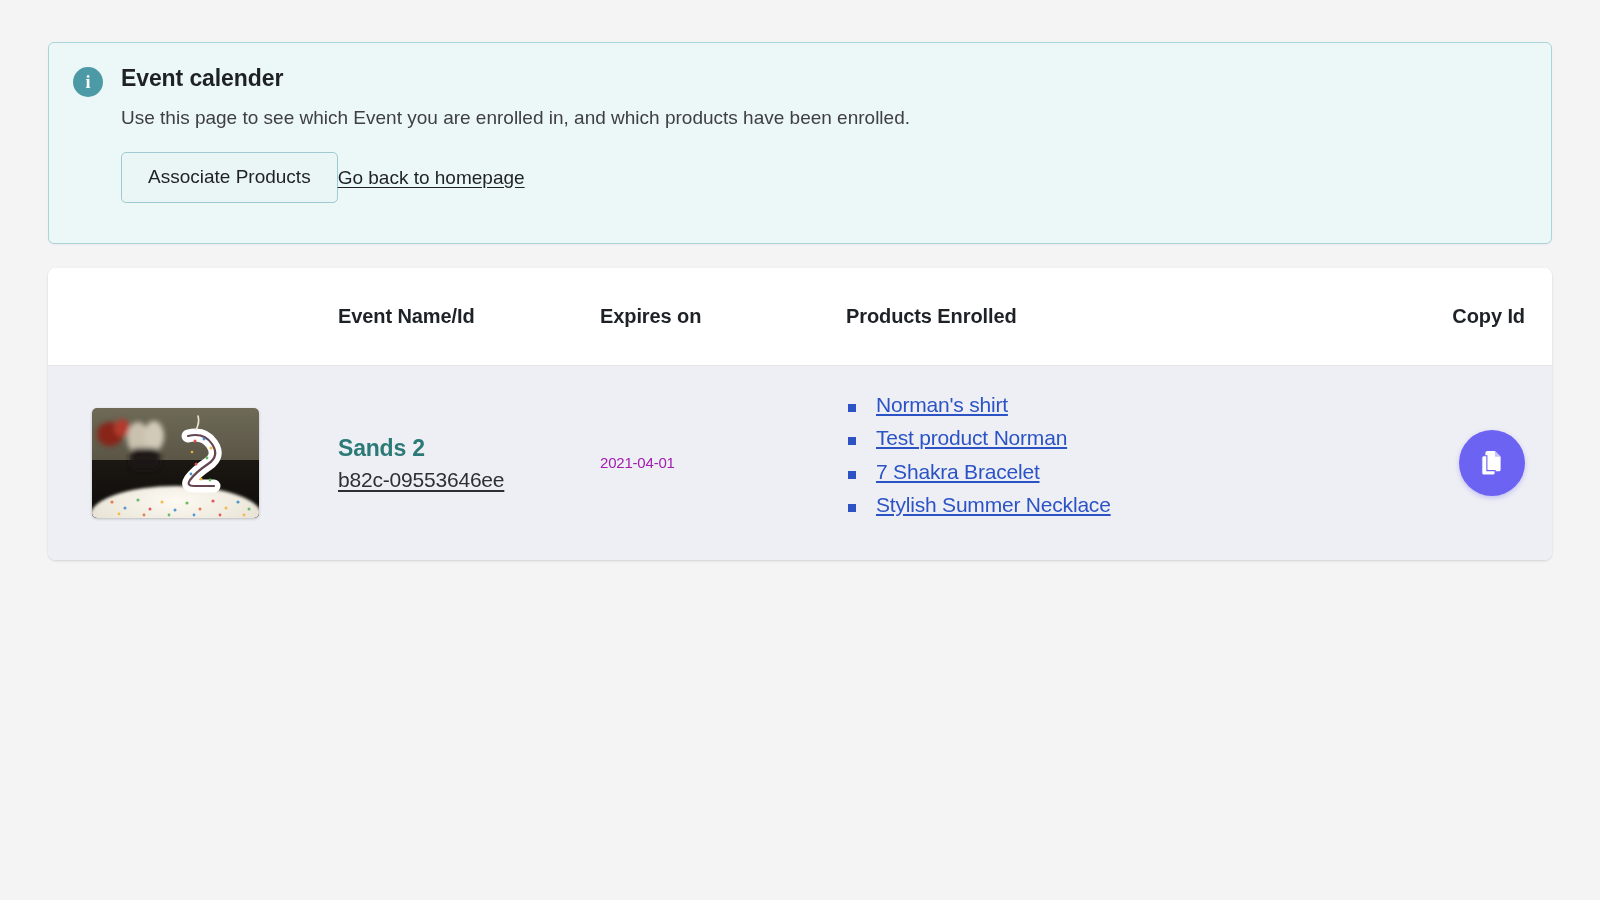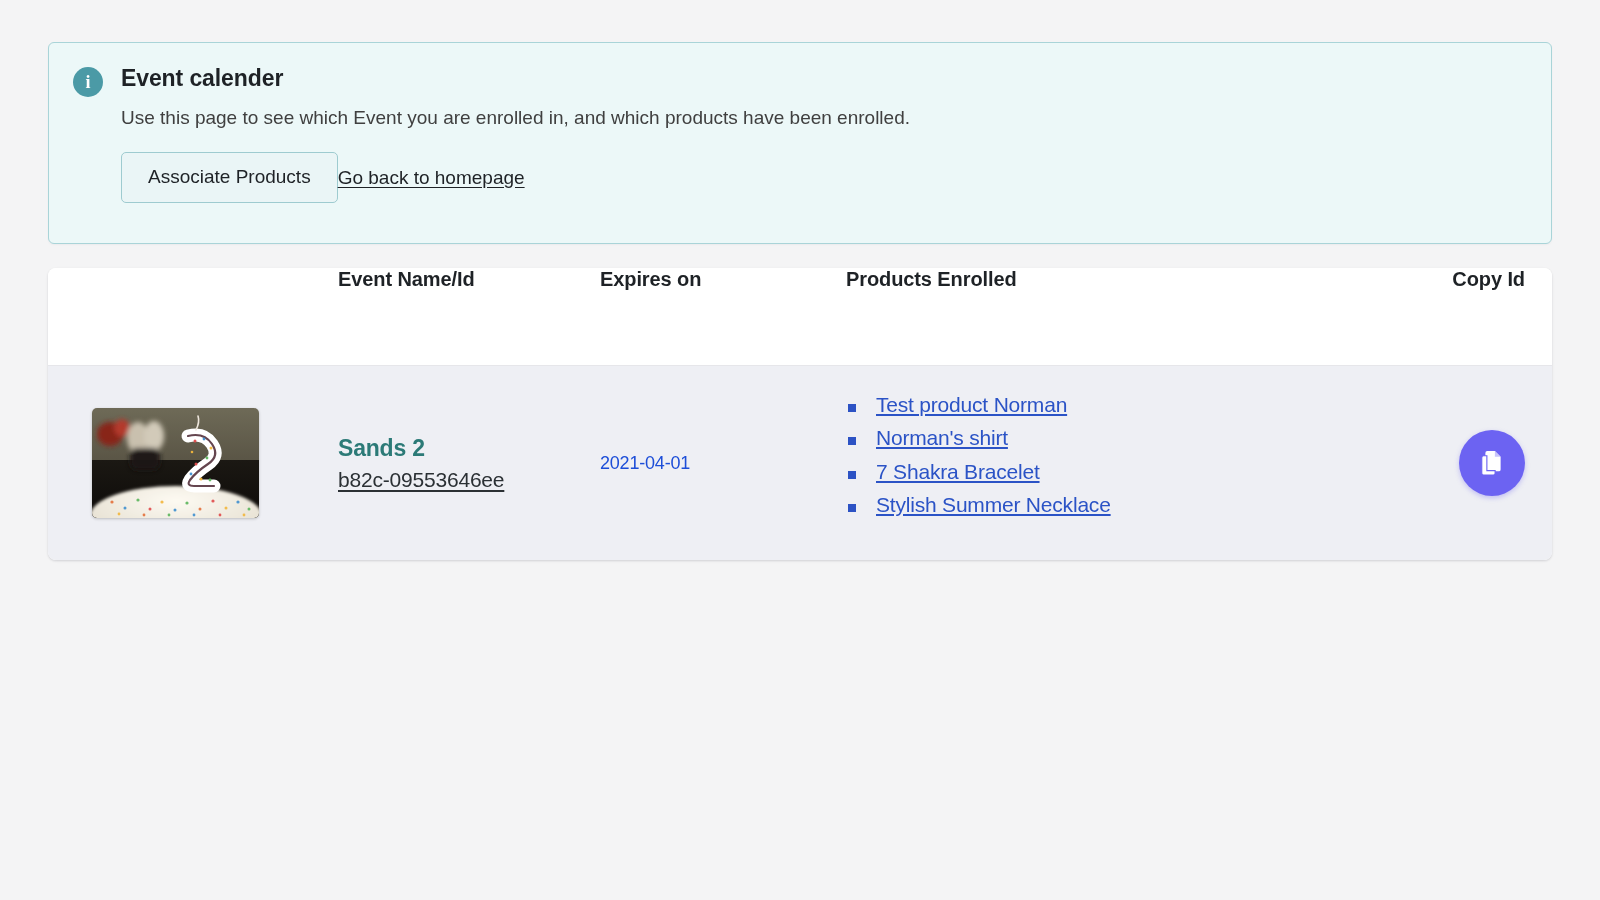--- a/index.html
+++ b/index.html
@@ -101,21 +101,21 @@
   .table-card {
     margin-top: 24px;
     background: #ffffff;
     border-radius: 8px;
     box-shadow: 0 1px 3px rgba(16,24,40,0.10), 0 1px 2px rgba(16,24,40,0.06);
     overflow: hidden;
   }
 
   .t-row {
     display: flex;
-    align-items: flex-start;
+    align-items: center;
   }
 
   .t-head {
     background: #ffffff;
     border-bottom: 1px solid #e6e6ea;
     height: 98px;
   }
 
   .t-head .cell {
     font-size: 20px;
@@ -159,22 +159,22 @@
     font-size: 21px;
     color: #2b3034;
     text-decoration: underline;
     text-underline-offset: 3px;
     cursor: pointer;
     letter-spacing: -0.2px;
     text-align: center;
   }
 
   .expires {
-    font-size: 18px;
-    color: #1d4ed8;
+    font-size: 15px;
+    color: #a21caf;
     letter-spacing: -0.2px;
   }
 
   ul.prod-list {
     list-style: none;
     margin: 0;
     padding: 0;
   }
   ul.prod-list li {
     position: relative;
@@ -332,24 +332,24 @@
         <a class="event-id" href="#">b82c-09553646ee</a>
       </div>
 
       <div class="c-date">
         <span class="expires">2021-04-01</span>
       </div>
 
       <div class="c-prod">
         <ul class="prod-list">
           <li>
-            <a class="prod-link" href="#">Test product Norman</a>
+            <a class="prod-link" href="#">Norman's shirt</a>
           </li>
           <li>
-            <a class="prod-link" href="#">Norman's shirt</a>
+            <a class="prod-link" href="#">Test product Norman</a>
           </li>
           <li>
             <a class="prod-link" href="#">7 Shakra Bracelet</a>
           </li>
           <li>
             <a class="prod-link" href="#">Stylish Summer Necklace</a>
           </li>
         </ul>
       </div>
 

